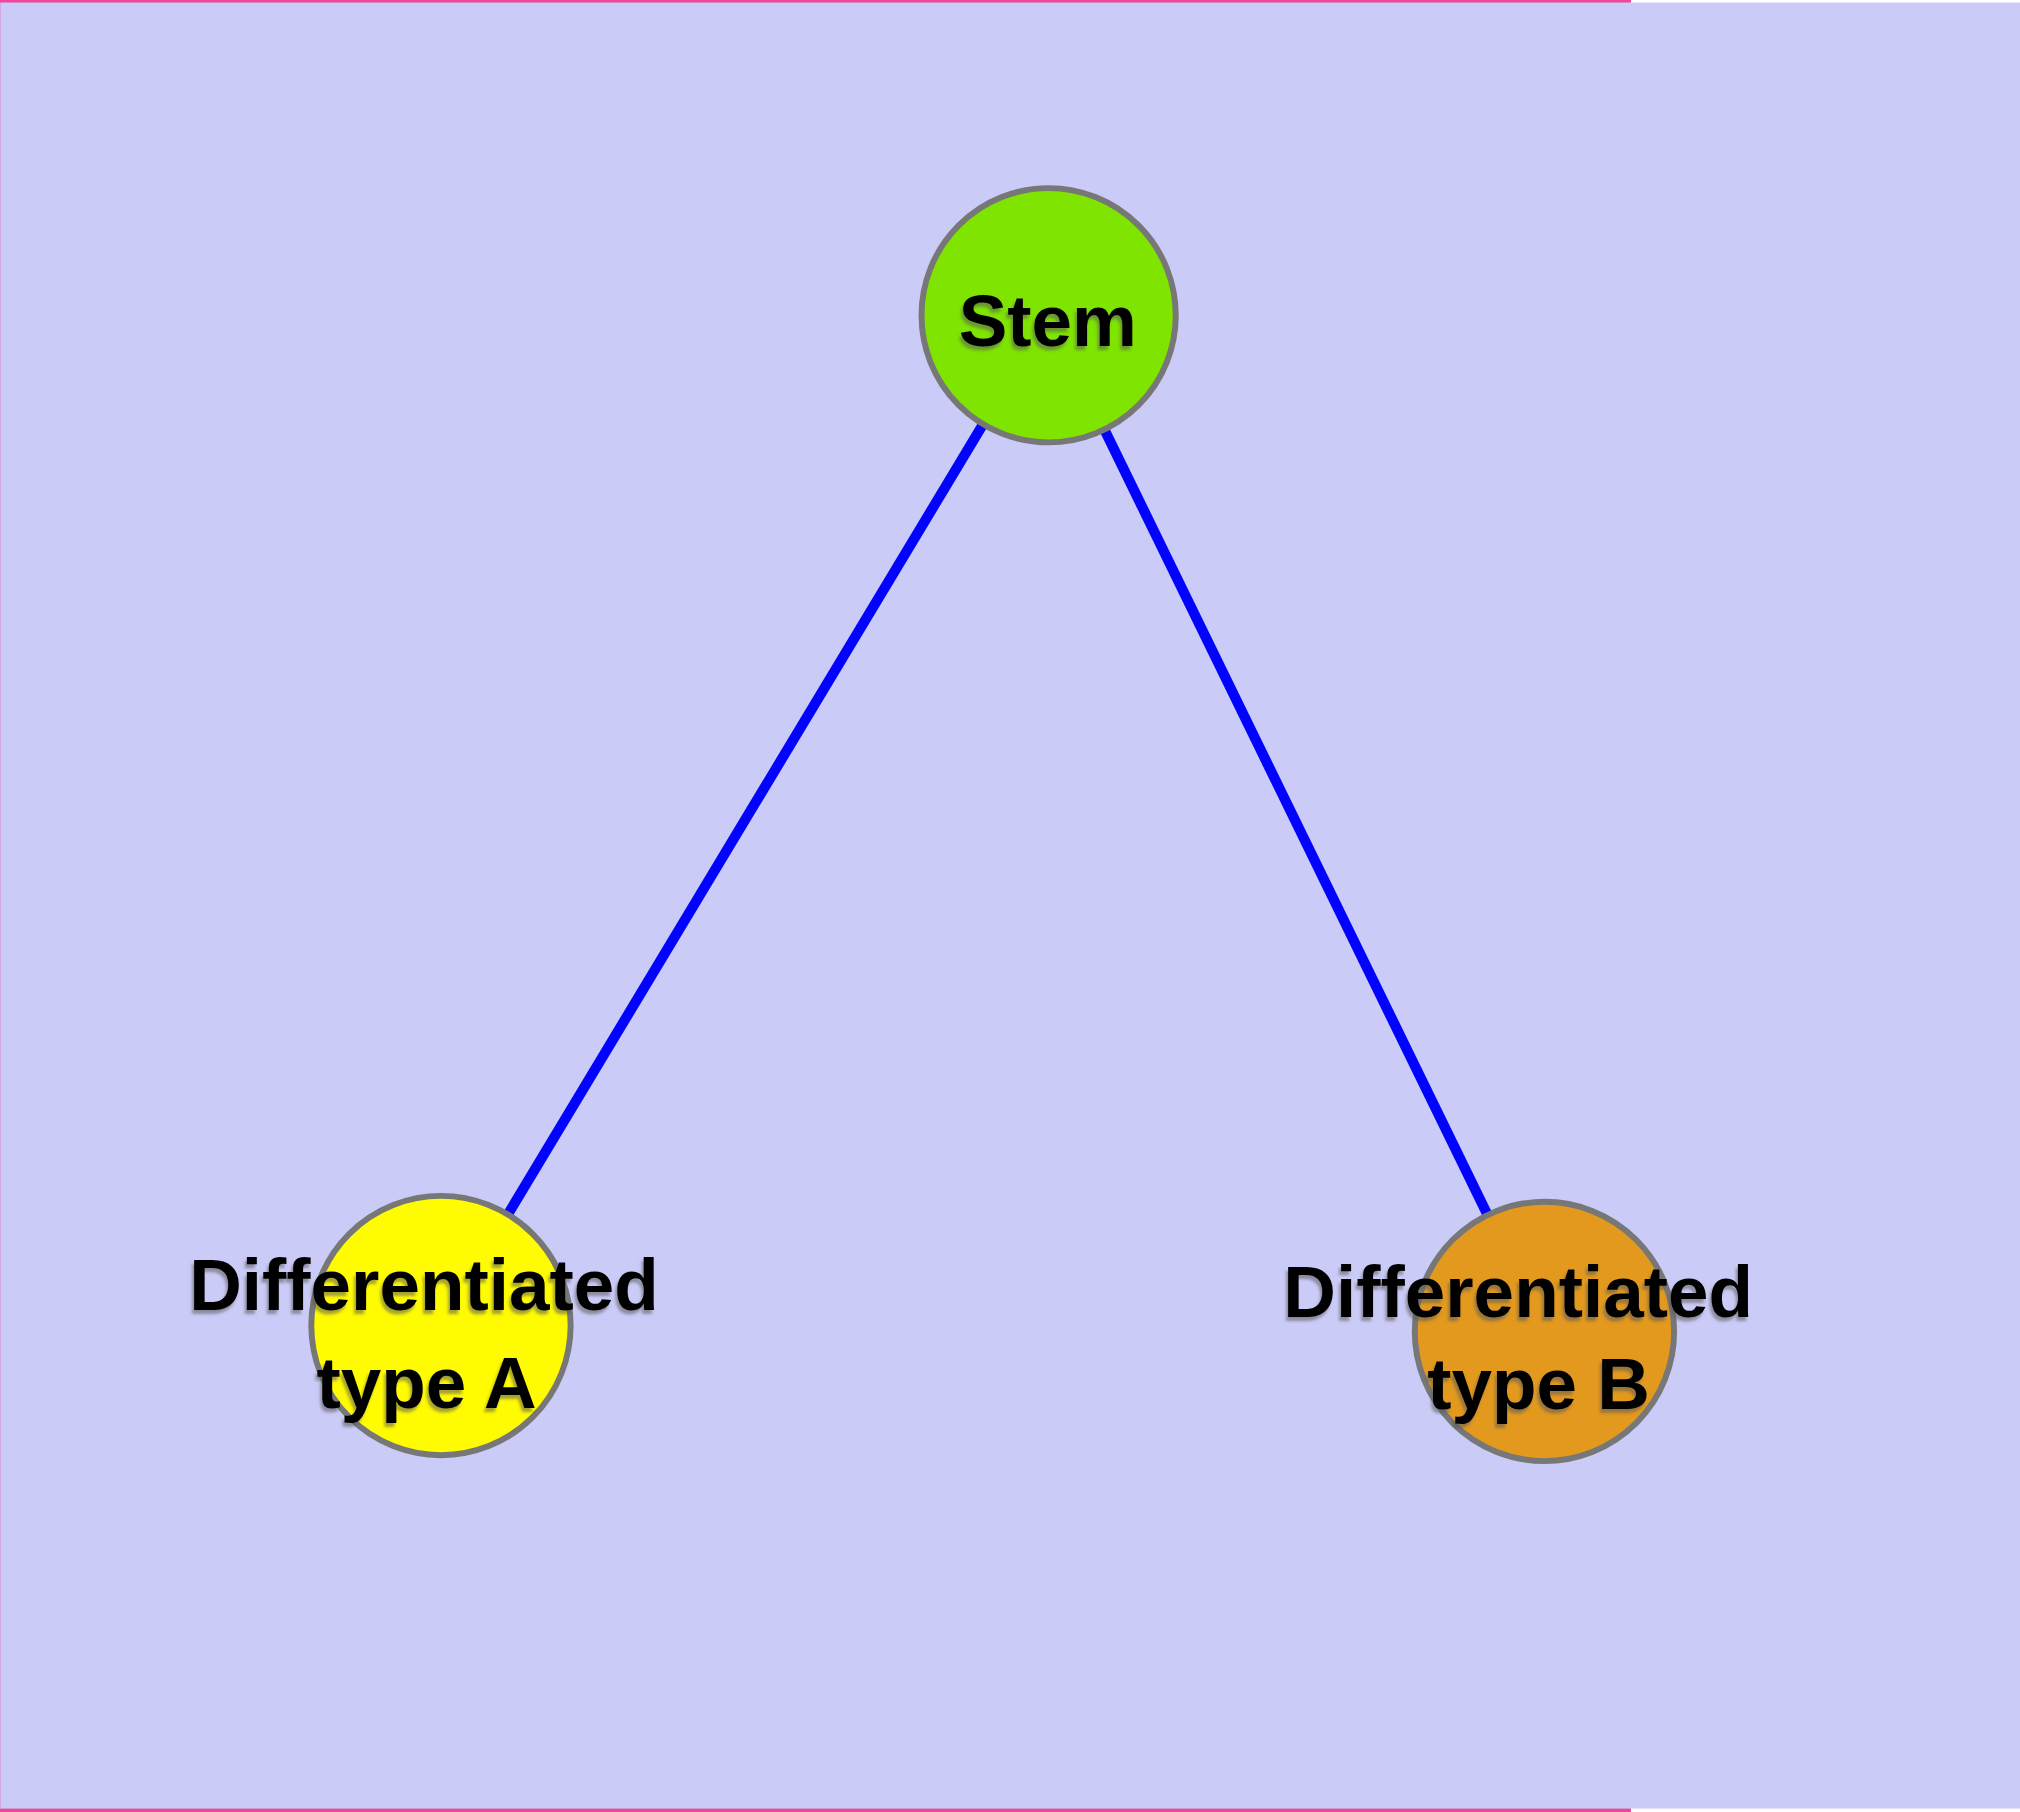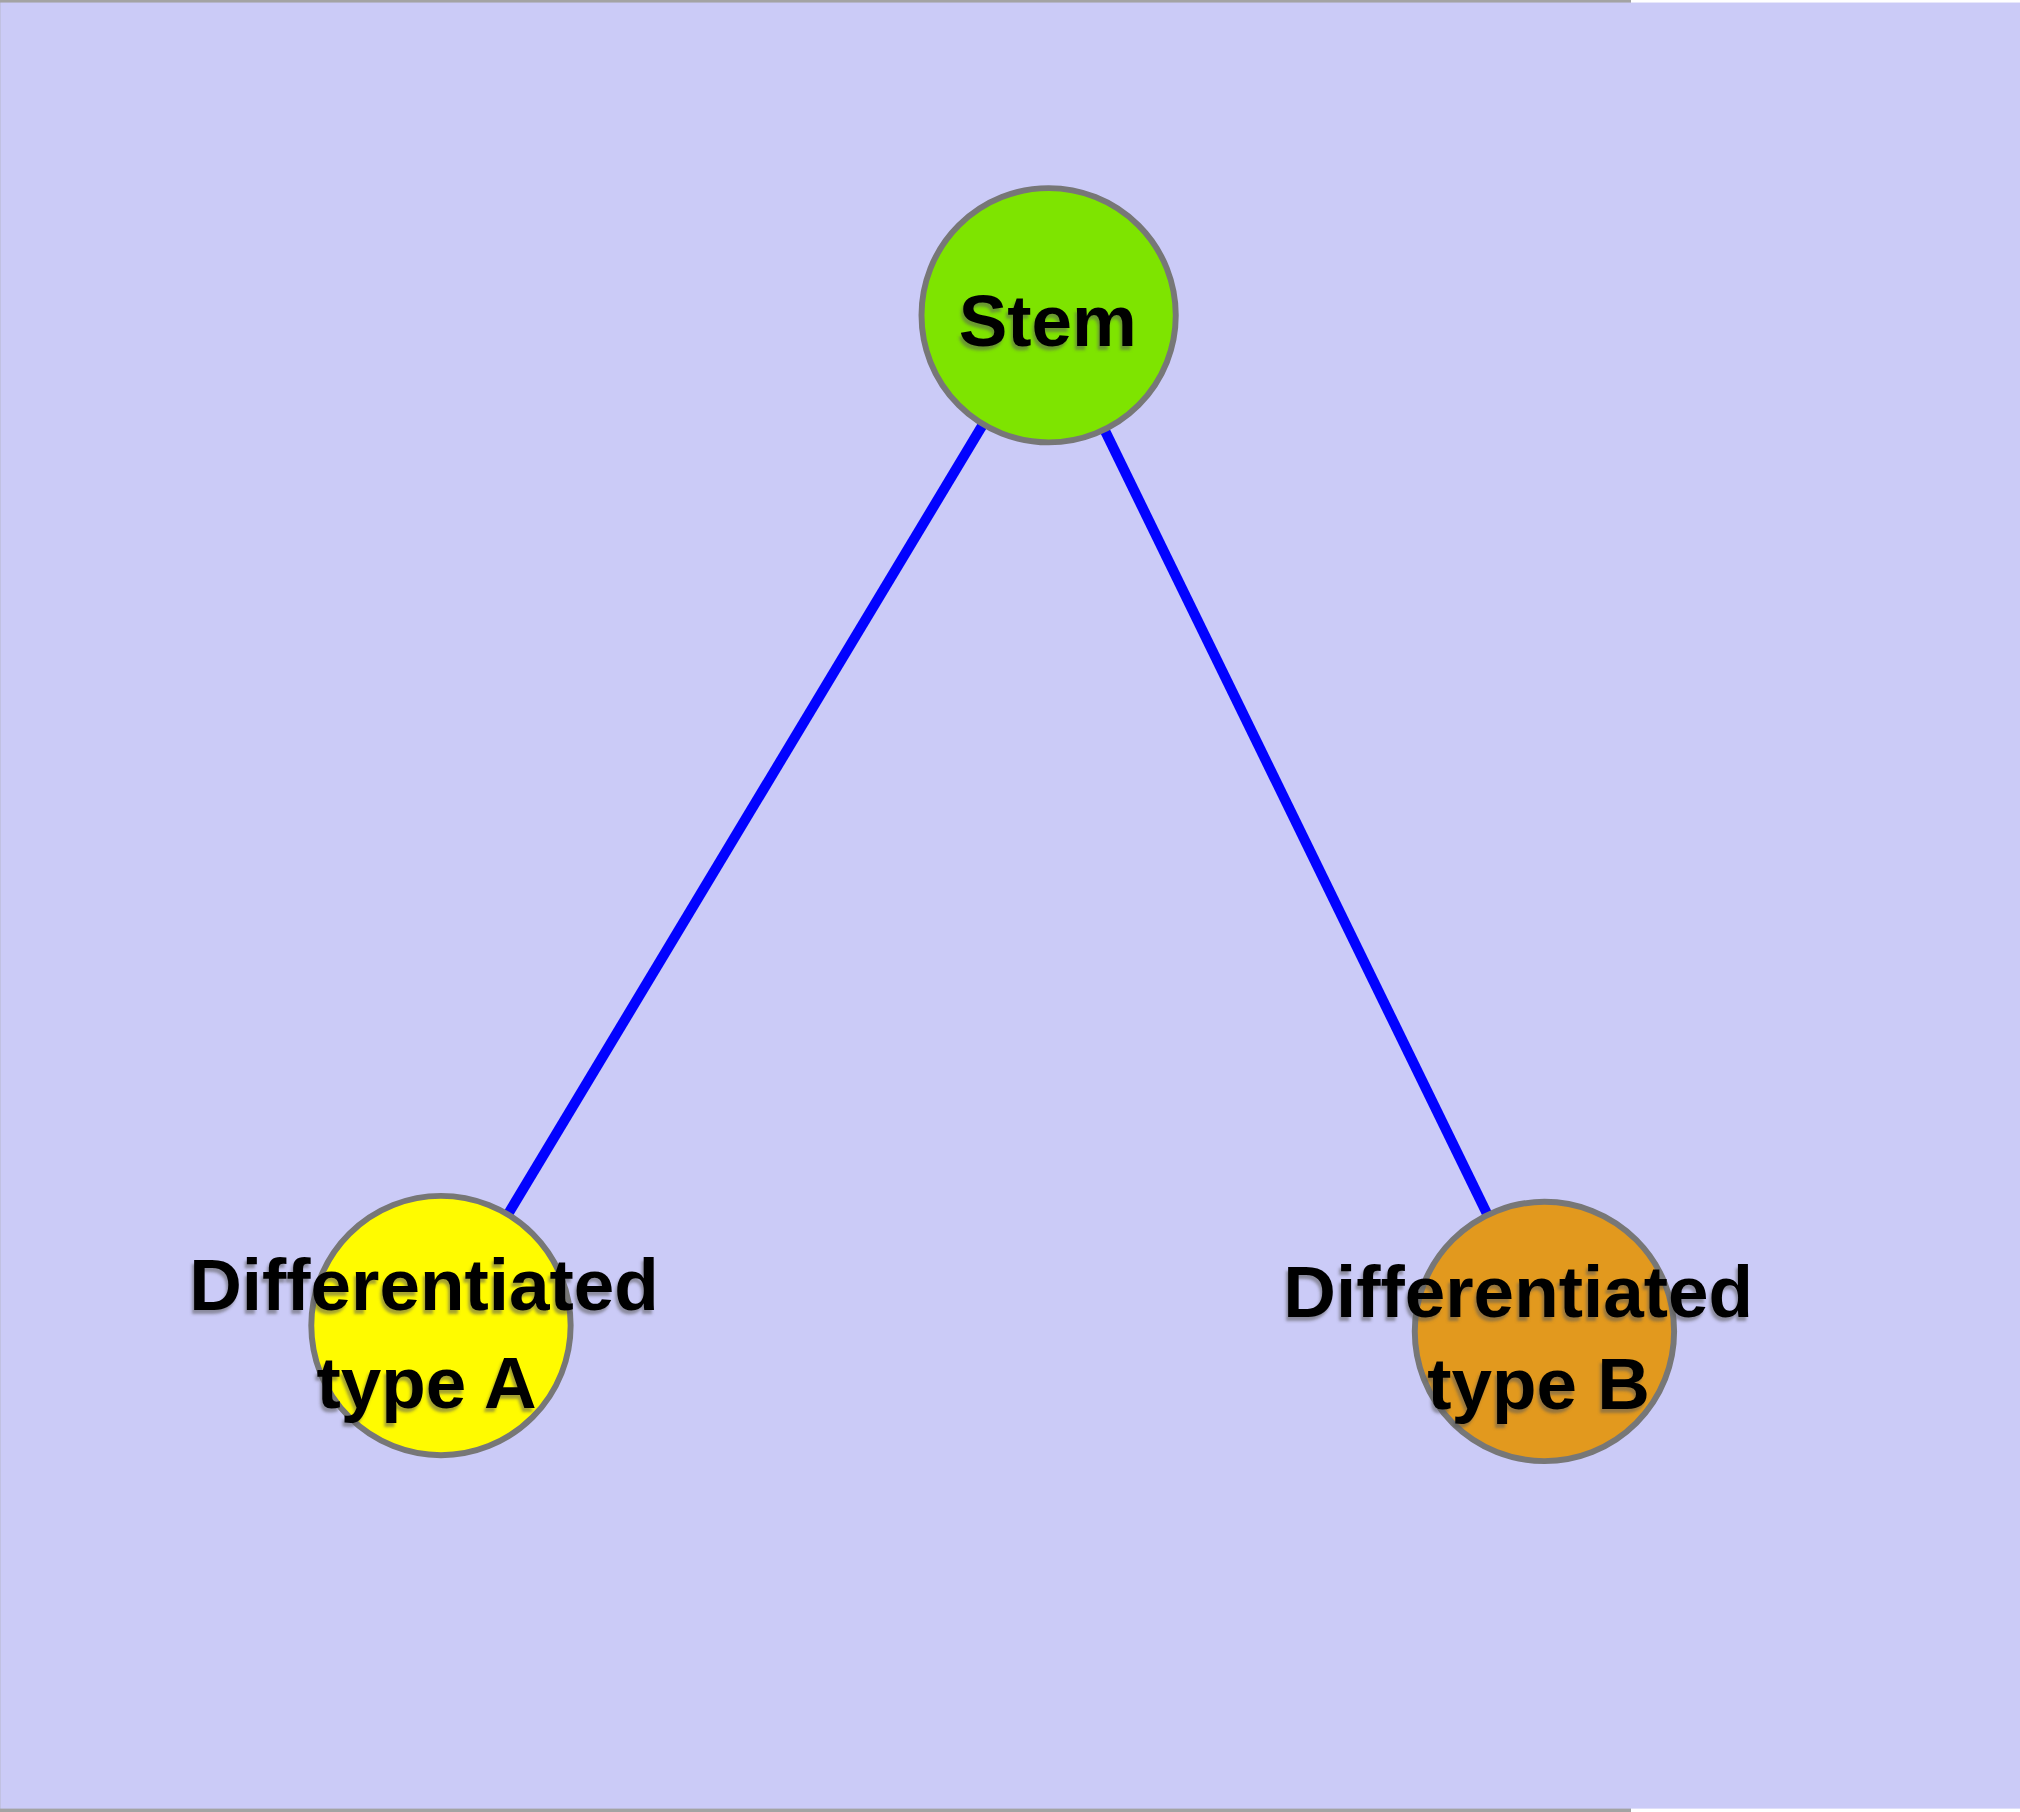--- a/index.html
+++ b/index.html
@@ -8,21 +8,21 @@
     background: #FFFFFF;
     width: 2021px;
     height: 1812px;
     overflow: hidden;
     font-family: "Liberation Sans", sans-serif;
   }
   .page {
     position: relative;
     width: 1631px;
     height: 1812px;
-    background: #a3a3a3;
+    background: #ec4899;
   }
   svg.graph {
     display: block;
     width: 2021px;
     height: 1812px;
   }
   .edge {
     stroke-width: 12px;
     fill: none;
   }

